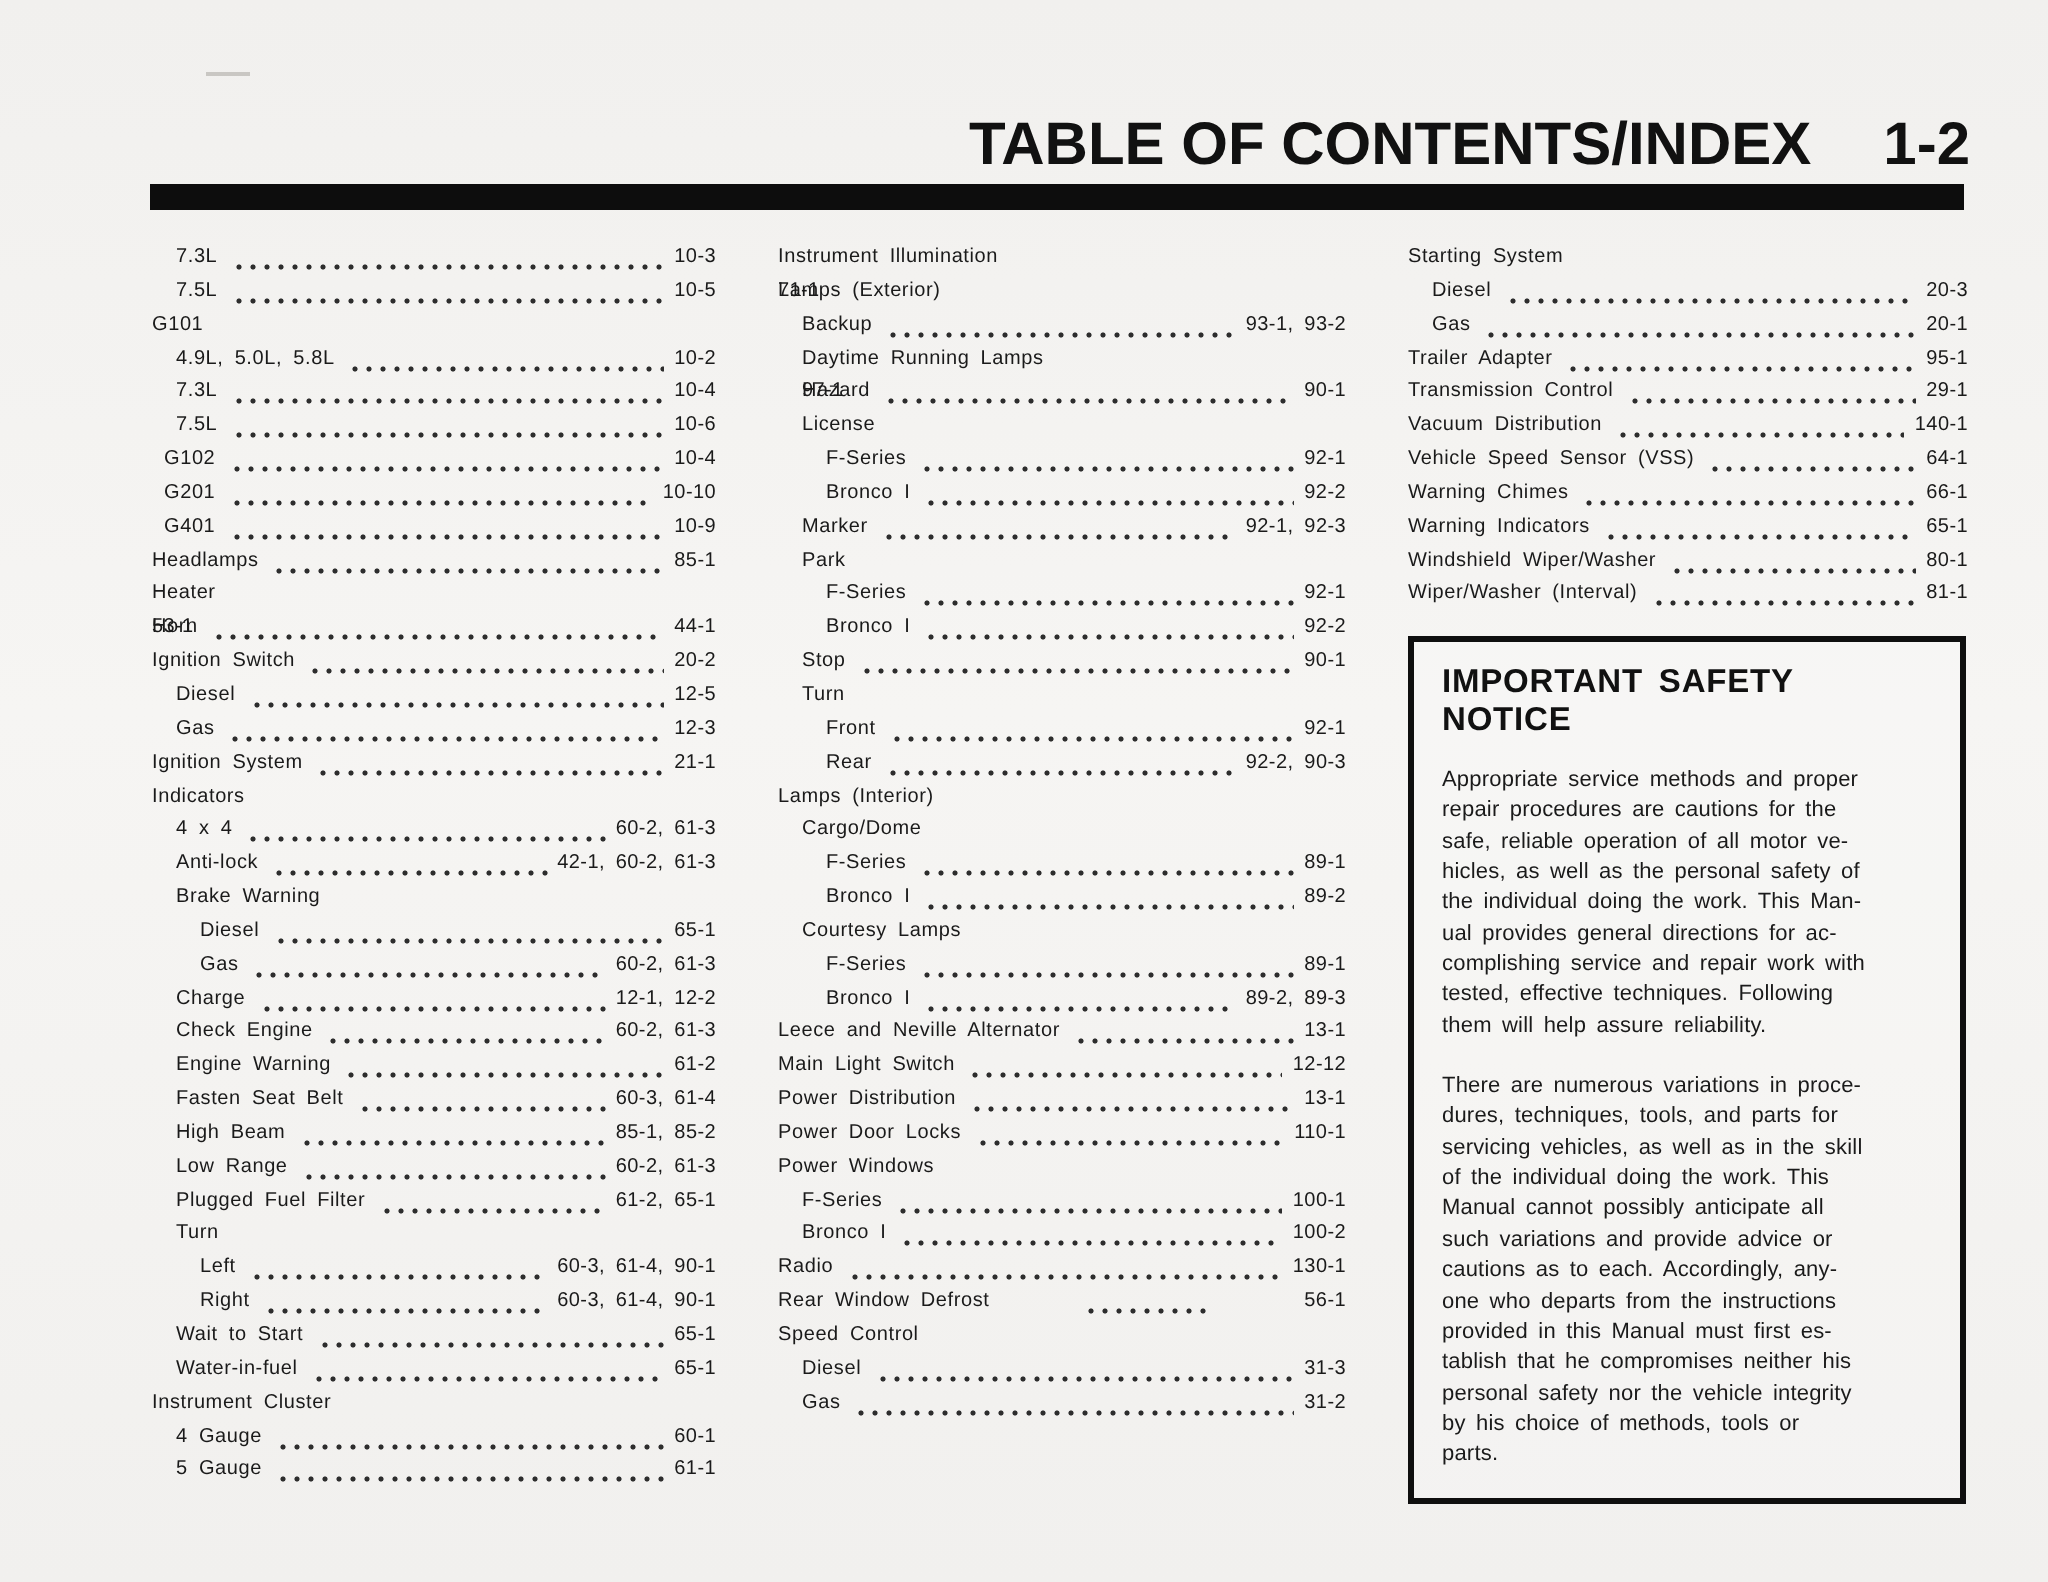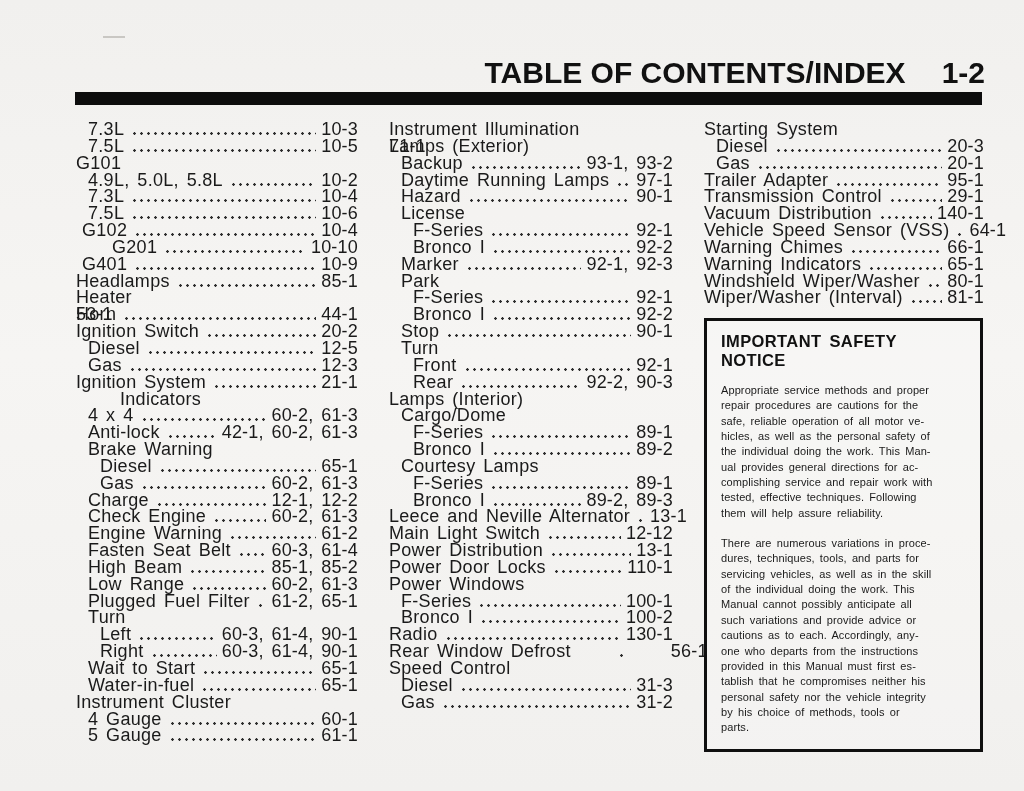--- a/index.html
+++ b/index.html
@@ -24,21 +24,21 @@
     display: flex; align-items: baseline; gap: 36px;
     font-weight: bold; font-size: 30px; color: #111;
     white-space: nowrap;
   }
   .rule {
     position: absolute; left: 75px; top: 92px;
     width: 907px; height: 13px; background: #0d0d0d;
   }
   .col {
     position: absolute; top: 121px;
-    font-size: 18px; letter-spacing: 0.3px; word-spacing: 2.5px;
+    font-size: 10px; letter-spacing: 0.3px; word-spacing: 2.5px;
   }
   .col1 { left: 76px;  width: 282px; }
   .col2 { left: 389px; width: 284px; }
   .col3 { left: 704px; width: 280px; }
   .row {
     display: flex; align-items: baseline;
     height: 16.85px; line-height: 16.85px;
     white-space: nowrap;
   }
   .lab { flex: 0 0 auto; }
@@ -112,21 +112,21 @@
       <div class="row" style="padding-left: 12px;">
         <span class="lab">7.5L</span>
         <span class="leader"></span>
         <span class="pg">10-6</span>
       </div>
       <div class="row" style="padding-left: 6px;">
         <span class="lab">G102</span>
         <span class="leader"></span>
         <span class="pg">10-4</span>
       </div>
-      <div class="row" style="padding-left: 6px; margin-left: 30px;">
+      <div class="row" style="padding-left: 6px;">
         <span class="lab">G201</span>
         <span class="leader"></span>
         <span class="pg">10-10</span>
       </div>
       <div class="row" style="padding-left: 6px;">
         <span class="lab">G401</span>
         <span class="leader"></span>
         <span class="pg">10-9</span>
       </div>
       <div class="row" style="padding-left: 0px;">
@@ -157,21 +157,21 @@
       <div class="row" style="padding-left: 12px;">
         <span class="lab">Gas</span>
         <span class="leader"></span>
         <span class="pg">12-3</span>
       </div>
       <div class="row" style="padding-left: 0px;">
         <span class="lab">Ignition System</span>
         <span class="leader"></span>
         <span class="pg">21-1</span>
       </div>
-      <div class="row" style="padding-left: 0px; margin-left: 44px;">
+      <div class="row" style="padding-left: 0px;">
         <span class="lab">Indicators</span>
       </div>
       <div class="row" style="padding-left: 12px;">
         <span class="lab">4 x 4</span>
         <span class="leader"></span>
         <span class="pg">60-2, 61-3</span>
       </div>
       <div class="row" style="padding-left: 12px;">
         <span class="lab">Anti-lock</span>
         <span class="leader"></span>
@@ -269,21 +269,21 @@
         <span class="pg">71-1</span>
       </div>
       <div class="row" style="padding-left: 0px;">
         <span class="lab">Lamps (Exterior)</span>
       </div>
       <div class="row" style="padding-left: 12px;">
         <span class="lab">Backup</span>
         <span class="leader"></span>
         <span class="pg">93-1, 93-2</span>
       </div>
-      <div class="row" style="padding-left: 12px;">
+      <div class="row" style="padding-left: 12px; flex-direction: column;">
         <span class="lab">Daytime Running Lamps</span>
         <span class="leader"></span>
         <span class="pg">97-1</span>
       </div>
       <div class="row" style="padding-left: 12px;">
         <span class="lab">Hazard</span>
         <span class="leader"></span>
         <span class="pg">90-1</span>
       </div>
       <div class="row" style="padding-left: 12px;">

